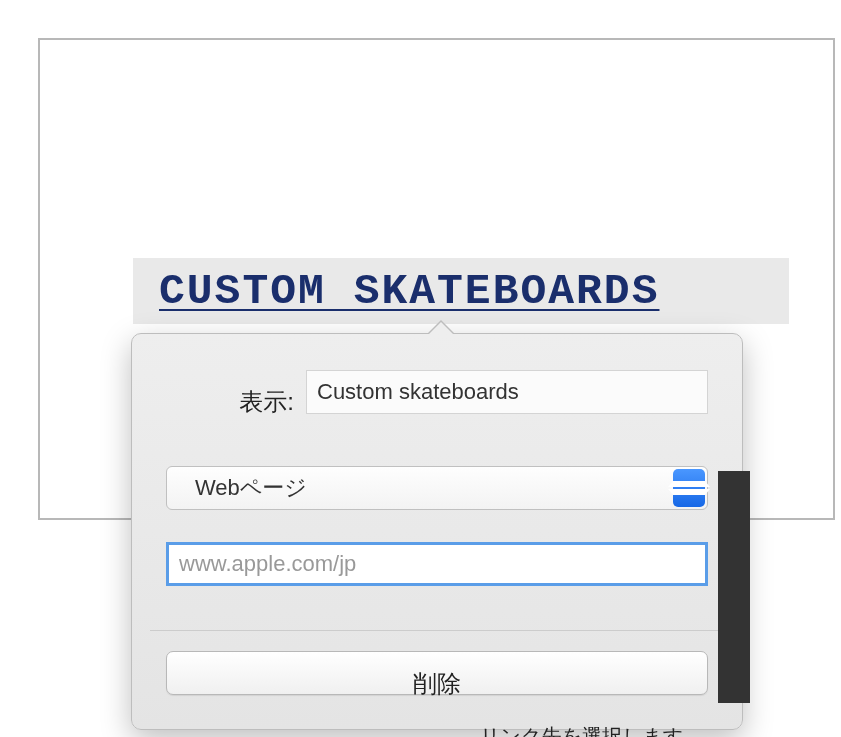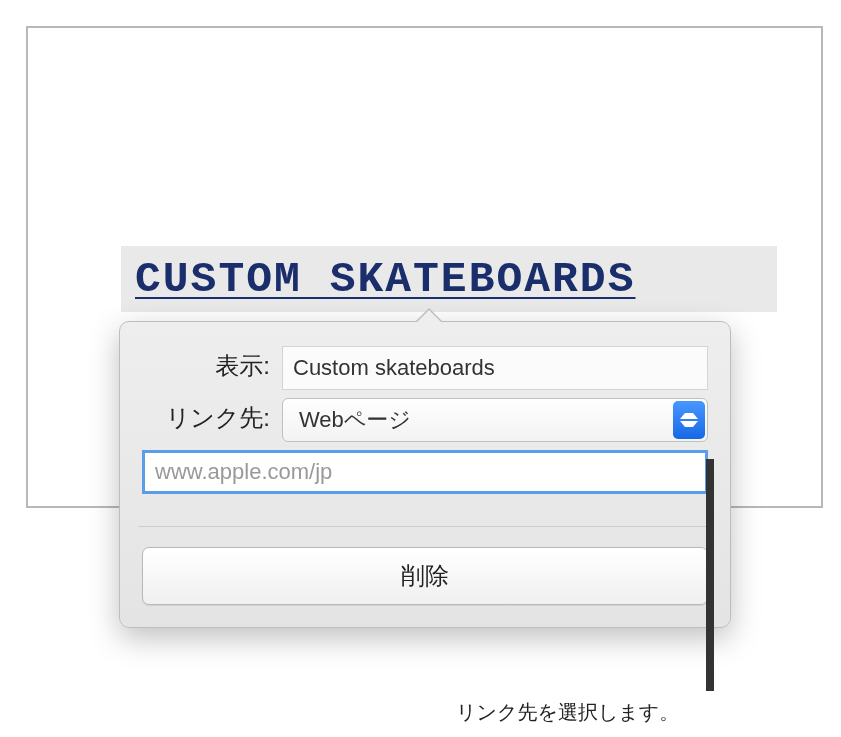--- a/index.html
+++ b/index.html
@@ -1,18 +1,18 @@
 <!DOCTYPE html>
 <html><head>
   <meta charset="utf-8">
   <style>
     * {
       box-sizing: border-box;
       margin: 0;
-      padding: 4px;
+      padding: 16px;
     }
     body {
       font-family: -apple-system, "Hiragino Sans", "Helvetica Neue", sans-serif;
       background: #ffffff;
       width: 841px;
       height: 737px;
       position: relative;
     }
     .canvas-frame {
       position: absolute;
@@ -151,21 +151,21 @@
     }
     .button-row {
       display: flex;
       gap: 18px;
       margin-top: 28px;
       padding-top: 20px;
       border-top: 1px solid #ccc;
     }
     .mac-button {
       flex: 1;
-      height: 58px;
+      height: 44px;
       background: linear-gradient(to bottom, #ffffff, #f0f0f0);
       border: 1px solid #b8b8b8;
       border-radius: 7px;
       font-size: 24px;
       color: #222;
       cursor: pointer;
       box-shadow: 0 1px 1px rgba(0,0,0,0.08);
     }
     .callout-line {
       position: absolute;
@@ -194,21 +194,20 @@
 </div>
 
 <div class="popover">
 
   <div class="form-row">
     <div class="form-label">表示:</div>
     <input type="text" class="text-input readonly" readonly="" value="Custom skateboards" style="">
   </div>
 
   <div class="form-row">
-    <div class="form-label">リンク先:</div>
     <div class="dropdown">
       <span>Webページ</span>
       <div class="dropdown-arrows">
         <div class="arrow-up"></div>
         <div class="arrow-down"></div>
       </div>
     </div>
   </div>
 
   <div class="form-row">

